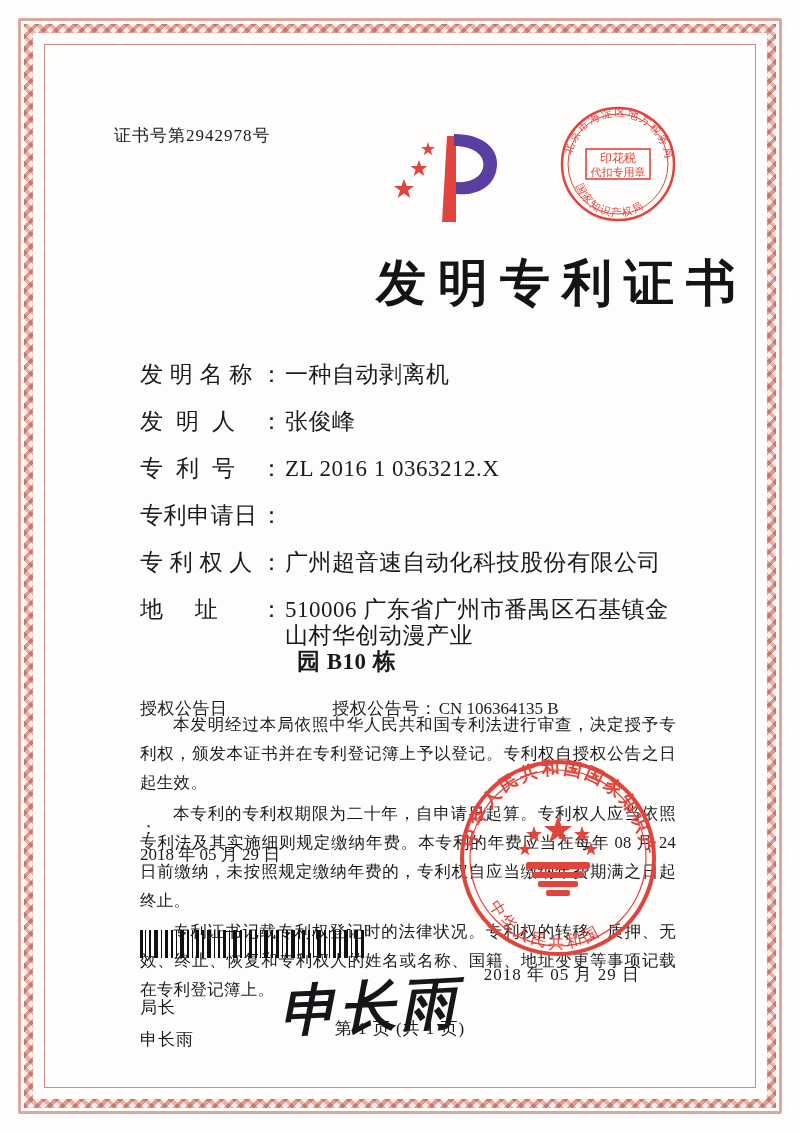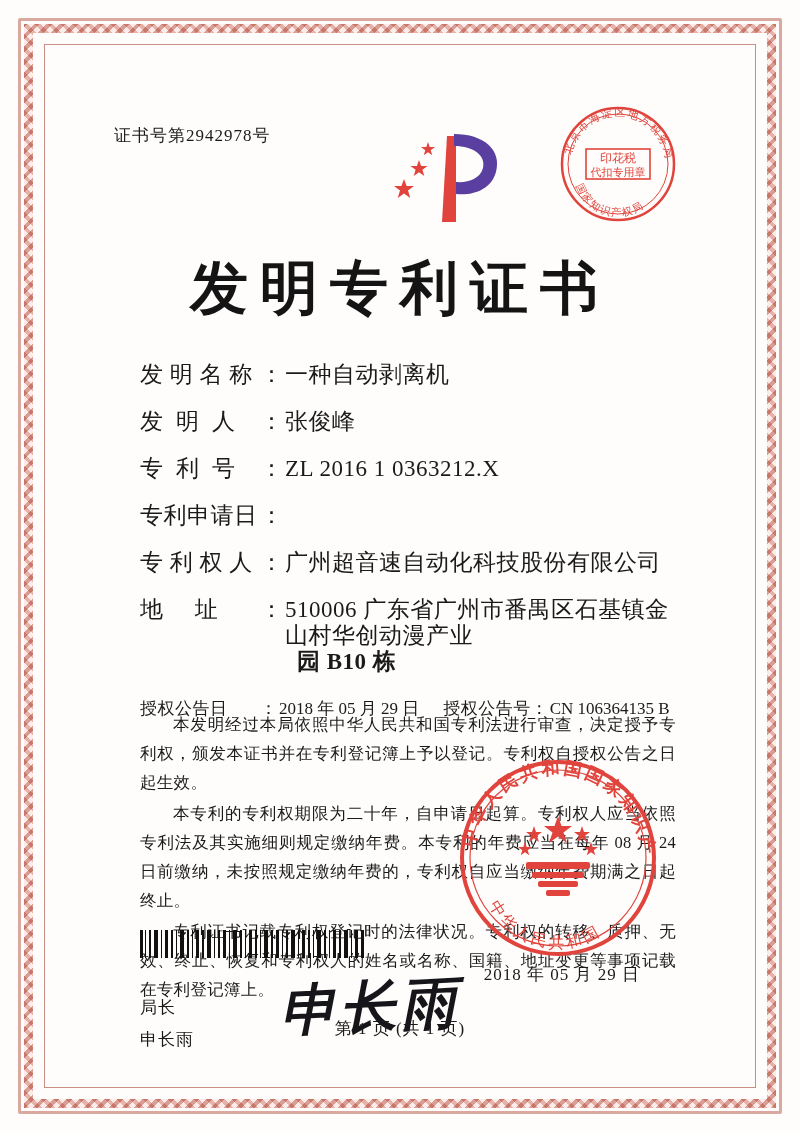--- a/index.html
+++ b/index.html
@@ -93,22 +93,22 @@
     top: 44px;
     width: 136px;
     height: 136px;
   }
   .seal-top svg { display:block; }
 
   .main-title {
     position: absolute;
     left: 0; right: 0;
     top: 198px;
-    text-align: center;
-    font-size: 58px;
+    text-align: right;
+    font-size: 50px;
     letter-spacing: 12px;
     font-weight: 700;
     color: #141414;
     font-family: "DejaVu Serif", "Liberation Serif", serif;
   }
 
   
   .fields {
     position: absolute;
     left: 88px;
@@ -142,21 +142,21 @@
     font-weight: bold;
   }
   .row-two-col {
     display: flex;
     align-items: flex-start;
     font-size: 17px;
     line-height: 26px;
     margin-bottom: 10px;
   }
   .col-b {
-    margin-left: 24px;
+    margin-left: 52px;
     display: flex;
     text-align: right;
   }
   .col-b .field-label { width: auto; flex: 0 0 auto; }
 
   
   .body-text {
     position: absolute;
     left: 88px;
     right: 72px;
@@ -311,21 +311,21 @@
       <div class="field-row">
         <div class="field-label">地     址</div>
         <div class="field-colon">：</div>
         <div class="field-value">
           <span>510006 广东省广州市番禺区石基镇金山村华创动漫产业</span>
           <span class="cont">园 B10 栋</span>
         </div>
       </div>
 
       <div class="row-two-col">
-        <div style="display:flex;">
+        <div style="display:flex;flex-direction:column;">
           <div class="field-label">授权公告日</div>
           <div class="field-colon">：</div>
           <div>2018 年 05 月 29 日</div>
         </div>
         <div class="col-b">
           <div class="field-label">授权公告号</div>
           <div class="field-colon">：</div>
           <div>CN 106364135 B</div>
         </div>
       </div>

